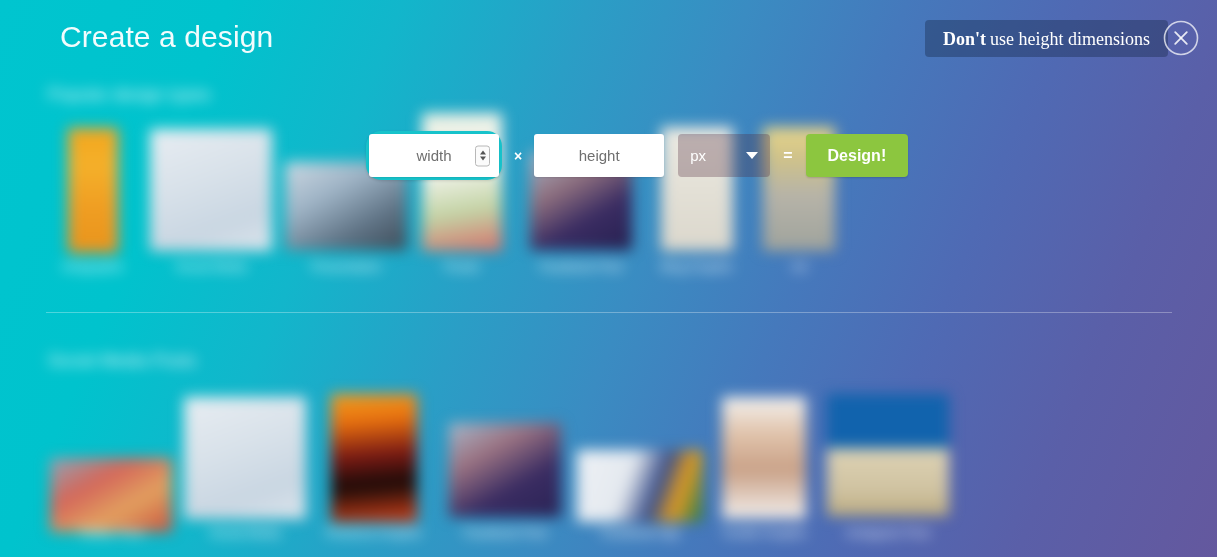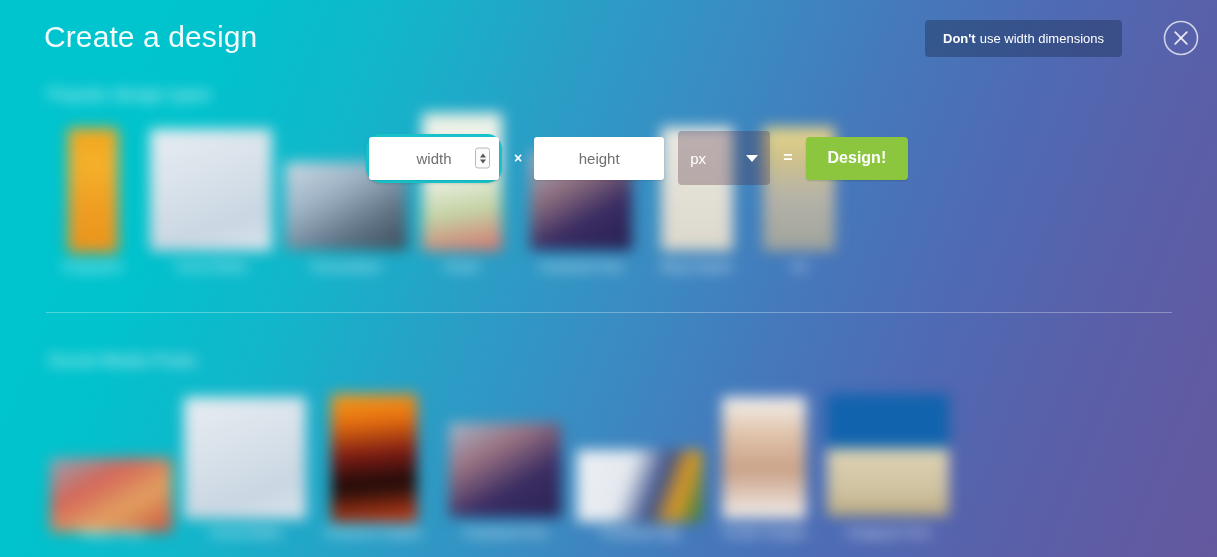--- a/index.html
+++ b/index.html
@@ -63,21 +63,21 @@
   }
 
   
   .sharp-layer {
     position: absolute;
     inset: 0;
   }
 
   .page-title {
     position: absolute;
-    left: 44px;
+    left: 60px;
     top: 20px;
     font-size: 30px;
     font-weight: 300;
     color: rgba(255,255,255,0.95);
     letter-spacing: 0.1px;
   }
 
   .divider {
     position: absolute;
     left: 46px;
@@ -92,22 +92,22 @@
     left: 925px;
     top: 20px;
     height: 37px;
     padding: 0 18px;
     display: flex;
     align-items: center;
     border: none;
     border-radius: 4px;
     background: rgba(22,40,72,0.38);
     color: #ffffff;
-    font-family: Liberation Sans, sans-serif;
-    font-size: 13px;
+    font-family: Liberation Serif, serif;
+    font-size: 18px;
     line-height: 1;
     cursor: pointer;
     white-space: nowrap;
   }
   .dismiss-btn .strong { font-weight: bold; }
   .dismiss-btn .rest { font-weight: 400; margin-left: 4px; }
 
   .close-btn {
     position: absolute;
     left: 1163px;
@@ -187,21 +187,21 @@
   .sep {
     color: #ffffff;
     font-size: 14px;
     font-weight: bold;
     margin: 0 12px;
     line-height: 1;
   }
   .sep.eq { font-size: 16px; margin: 0 13px; }
 
   .unit-select {
-    height: 54px;
+    height: 43px;
     min-width: 68px;
     padding: 0 12px;
     border-radius: 4px;
     background: rgba(80,40,60,0.30);
     display: flex;
     align-items: center;
     justify-content: space-between;
     gap: 27px;
     cursor: pointer;
   }
@@ -276,21 +276,21 @@
   </div>
 
   <div class="sharp-layer">
 
     <div class="page-title">Create a design</div>
 
     <div class="divider"></div>
 
     <button class="dismiss-btn">
       <span class="strong">Don't</span>
-      <span class="rest">use width dimensions</span>
+      <span class="rest">use height dimensions</span>
     </button>
 
     <button class="close-btn">
       <svg width="36" height="36" viewBox="0 0 36 36">
         <circle cx="18" cy="18" r="16.5" fill="none" stroke="rgba(255,255,255,0.72)" stroke-width="1.6"></circle>
         <line x1="12.2" y1="12.2" x2="23.8" y2="23.8" stroke="rgba(255,255,255,0.85)" stroke-width="1.8" stroke-linecap="round"></line>
         <line x1="23.8" y1="12.2" x2="12.2" y2="23.8" stroke="rgba(255,255,255,0.85)" stroke-width="1.8" stroke-linecap="round"></line>
       </svg>
     </button>
 

